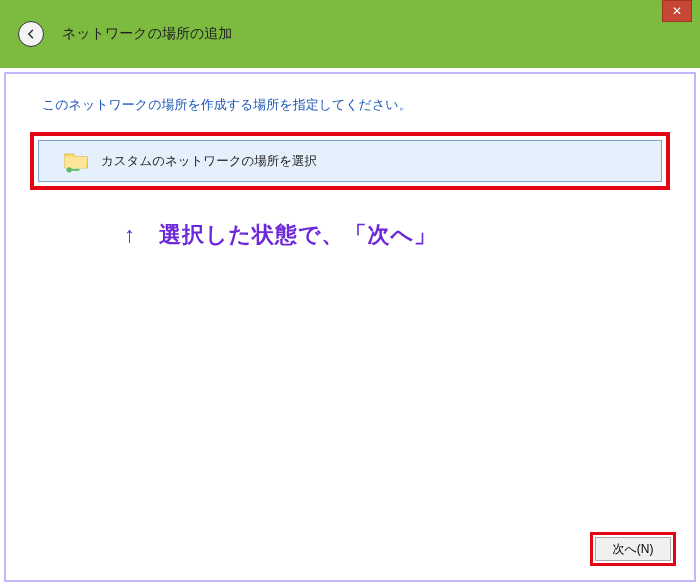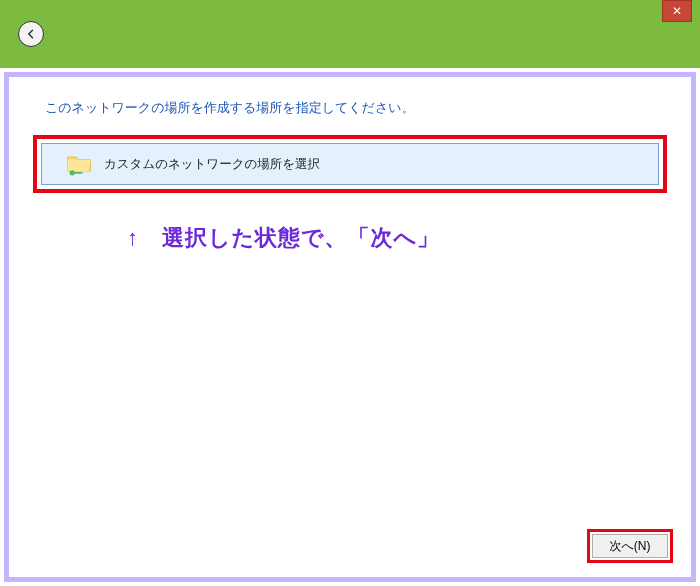--- a/index.html
+++ b/index.html
@@ -54,21 +54,21 @@
       justify-content: center;
       font-size: 12px;
       border: 1px solid #a03526;
       cursor: pointer;
     }
     .content-outer {
       padding: 4px;
     }
     .content {
       background: #fff;
-      border: 5px solid #c4b5fd;
+      border: 2px solid #c4b5fd;
       height: 510px;
       padding: 22px 28px 0 28px;
       position: relative;
     }
     .instruction {
       color: #1955b5;
       font-size: 13px;
       margin-bottom: 18px;
       margin-left: 8px;
     }
@@ -137,20 +137,21 @@
 <body>
 
 <div class="window">
 
   <div class="titlebar">
     <div class="back-button">
       <svg viewBox="0 0 16 16">
         <path d="M10 3 L5 8 L10 13" stroke="#333" stroke-width="2" fill="none" stroke-linecap="round" stroke-linejoin="round"></path>
       </svg>
     </div>
+    <div class="title-text">ネットワークの場所の追加</div>
     <div class="close-button">
       <span>✕</span>
     </div>
   </div>
 
   <div class="content-outer">
     <div class="content">
 
       <div class="instruction">このネットワークの場所を作成する場所を指定してください。</div>
 

